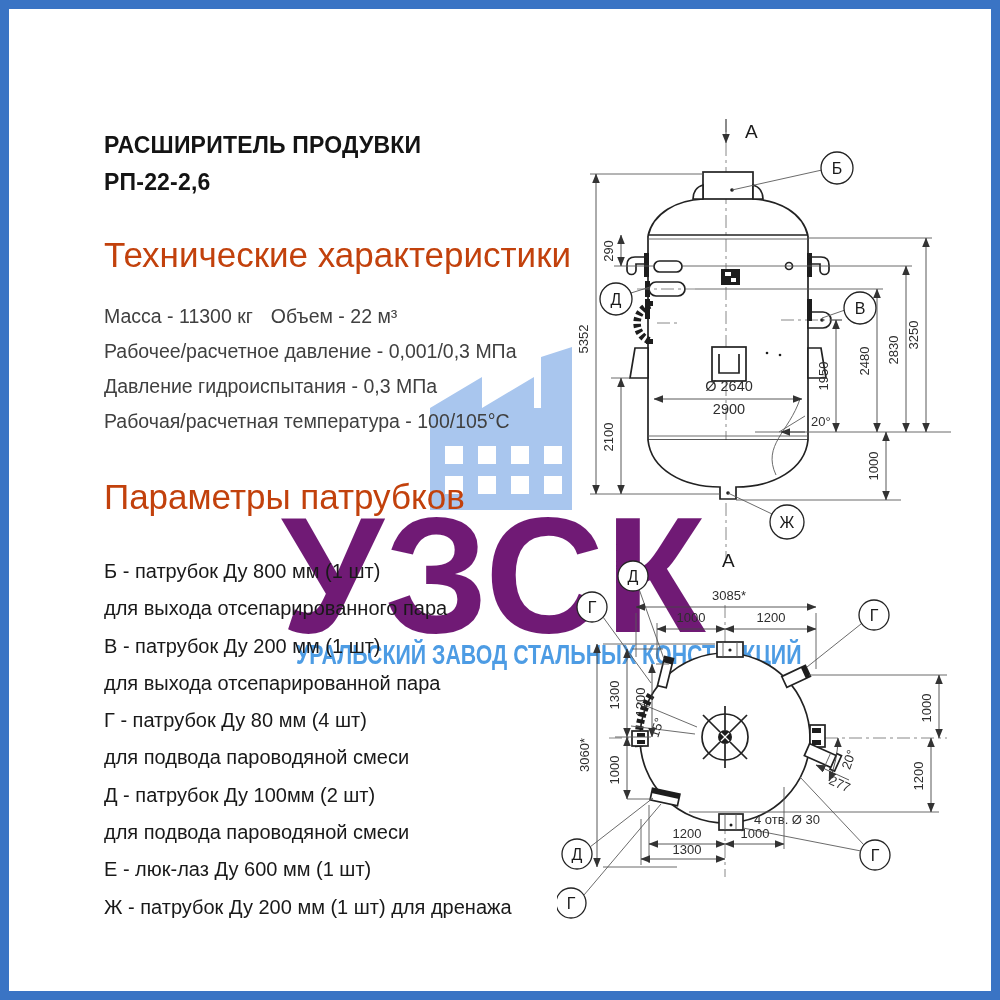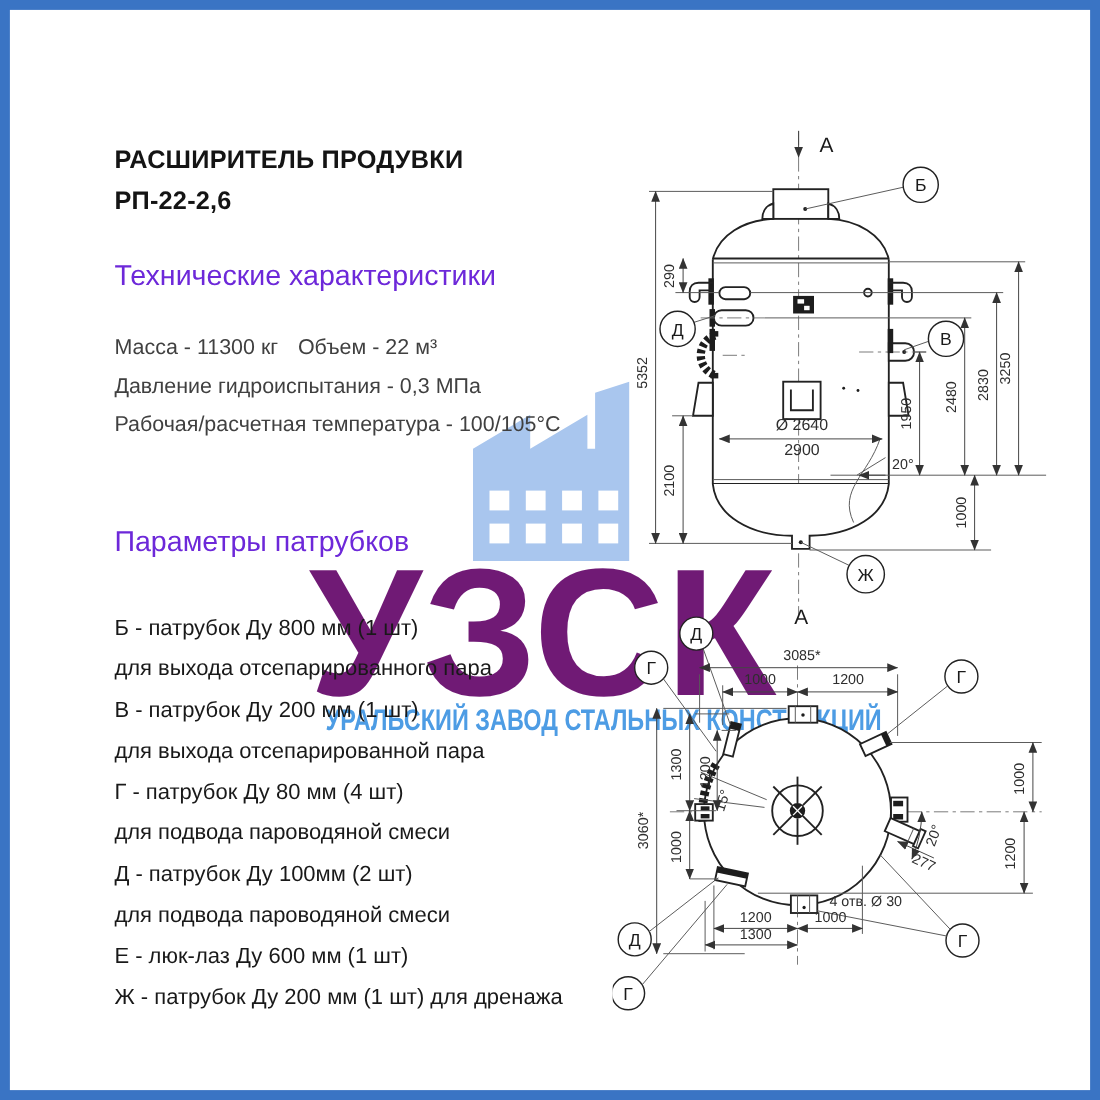--- a/index.html
+++ b/index.html
@@ -20,22 +20,22 @@
     line-height:1;color:#4d9ce4;white-space:nowrap;
     transform:scaleX(0.79);transform-origin:left top;letter-spacing:0px;
   }
   
   .left-col{position:absolute;left:95px;top:0;width:470px;z-index:2;}
   .page-title{
     position:absolute;top:118px;left:0;margin:0;font-size:23px;font-weight:bold;
     line-height:37px;letter-spacing:0.2px;color:#141414;white-space:nowrap;
   }
   .section-heading{
-    position:absolute;left:0;margin:0;font-size:26px;font-weight:normal;
-    color:#6d28d9;white-space:nowrap;
+    position:absolute;left:0;margin:0;font-size:35px;font-weight:normal;
+    color:#c2410c;white-space:nowrap;
   }
   .heading-specs{top:226px;}
   .heading-nozzles{top:468px;}
   .spec-lines{position:absolute;top:290px;left:0;font-size:19.5px;line-height:35px;color:#404040;white-space:nowrap;}
   .spec-volume{margin-left:18px;}
   .nozzle-lines{position:absolute;top:544px;left:0;font-size:20px;line-height:37.3px;color:#191919;white-space:nowrap;}
   
   .drawing{position:absolute;z-index:1;}
   .drawing-front{left:560px;top:98px;}
   .drawing-plan{left:548px;top:538px;}
@@ -79,20 +79,21 @@
       <span>РАСШИРИТЕЛЬ ПРОДУВКИ</span><br>
       <span>РП-22-2,6</span>
     </h1>
 
     <h2 class="section-heading heading-specs">Технические характеристики</h2>
 
     <div class="spec-lines">
       <div>
         <span>Масса - 11300 кг</span><span class="spec-volume">Объем - 22 м³</span>
       </div>
+      <div>Рабочее/расчетное давление - 0,001/0,3 МПа</div>
       <div>Давление гидроиспытания - 0,3 МПа</div>
       <div>Рабочая/расчетная температура - 100/105°С</div>
     </div>
 
     <h2 class="section-heading heading-nozzles">Параметры патрубков</h2>
 
     <div class="nozzle-lines">
       <div>Б - патрубок Ду 800 мм (1 шт)</div>
       <div>для выхода отсепарированного пара</div>
       <div>В - патрубок Ду 200 мм (1 шт)</div>

